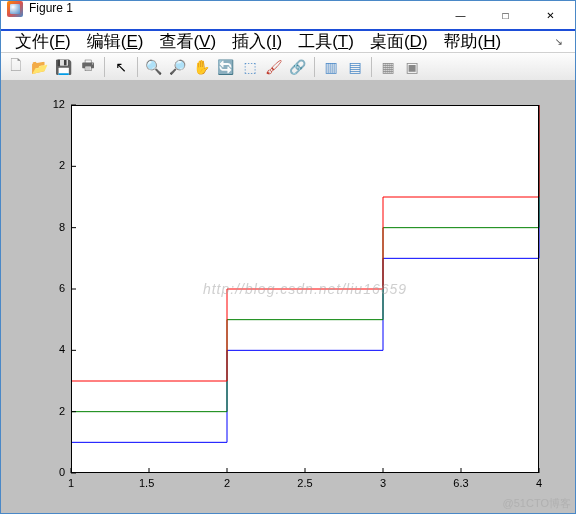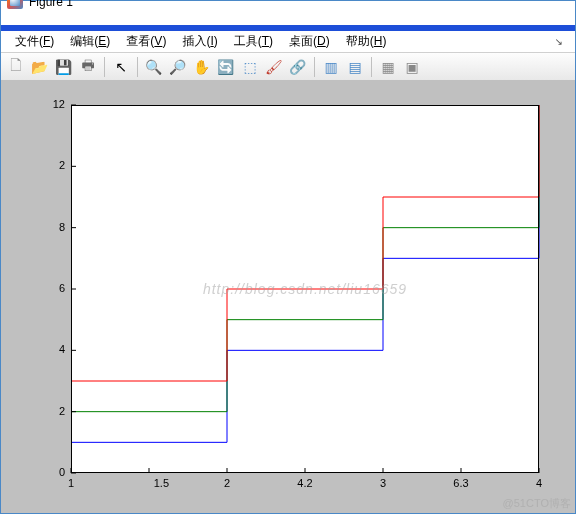--- a/index.html
+++ b/index.html
@@ -1,26 +1,26 @@
 <!DOCTYPE html>
 <html><head>
 <meta charset="utf-8">
 <style>
   * { box-sizing: border-box; }
   body { margin:0; padding:0; font-family:"Microsoft YaHei","Segoe UI",sans-serif; font-size:12px; background:#f0f0f0; }
   .window { width:576px; height:514px; background:#fff; border:1px solid #4a88c7; position:relative; display:flex; flex-direction:column; }
-  .title-bar { height:30px; background:#fff; display:flex; align-items:flex-end; padding:0 2px 16px 6px; border-bottom:6px solid #1d4ed8; }
+  .title-bar { height:30px; background:#fff; display:flex; align-items:flex-start; padding:0 2px 16px 6px; border-bottom:2px solid #1d4ed8; }
   .title-bar .logo { width:16px; height:16px; background:linear-gradient(135deg,#ff8c00 0%,#d9534f 50%,#4a88c7 100%); border-radius:2px; margin-right:6px; position:relative; }
   .title-bar .logo::after { content:""; position:absolute; inset:3px; background:radial-gradient(circle at 30% 30%,#fff,#4a88c7); border-radius:1px; }
   .title { flex:1; font-size:12px; color:#000; }
   .win-controls { display:flex; }
   .win-btn { width:45px; height:29px; display:flex; align-items:center; justify-content:center; font-size:10px; color:#000; cursor:pointer; }
 
   .menubar { height:22px; display:flex; align-items:center; padding:0 6px; gap:0; border-bottom:1px solid #d0d0d0; }
-  .menu-item { padding:2px 8px; font-size:12px; color:#000; cursor:pointer; }
+  .menu-item { padding:2px 8px; font-size:17px; color:#000; cursor:pointer; }
   .menu-u { text-decoration:underline; }
   .menu-caret { margin-left:auto; padding:2px 6px; font-size:10px; color:#555; cursor:pointer; }
 
   .toolbar { height:28px; background:linear-gradient(#fdfdfd,#e8e8e8); display:flex; align-items:center; padding:0 4px; border-bottom:1px solid #c0c0c0; gap:2px; }
   .tbtn { width:22px; height:22px; display:flex; align-items:center; justify-content:center; border:1px solid transparent; border-radius:2px; cursor:pointer; font-size:14px; }
   .tsep { width:1px; height:20px; background:#c0c0c0; margin:0 3px; }
 
   .figure-area { flex:1; background:#c0c0c0; position:relative; overflow:hidden; }
   .axes { position:absolute; background:#fff; }
   .axes-border { position:absolute; inset:0; border:1px solid #000; pointer-events:none; z-index:2; }
@@ -98,23 +98,23 @@
           <line y1="306.6666666666667" y2="306.6666666666667" x1="0" x2="5" stroke="#000"></line>
           <line y1="245.33333333333334" y2="245.33333333333334" x1="0" x2="5" stroke="#000"></line>
           <line y1="184" y2="184" x1="0" x2="5" stroke="#000"></line>
           <line y1="122.66666666666669" y2="122.66666666666669" x1="0" x2="5" stroke="#000"></line>
           <line y1="61.333333333333314" y2="61.333333333333314" x1="0" x2="5" stroke="#000"></line>
           <line y1="0" y2="0" x1="0" x2="5" stroke="#000"></line>
         </svg>
       <div class="axes-border"></div>
       <div class="watermark">http://blog.csdn.net/liu16659</div>
     <div class="tick-label" style="left: -10px; top: 372px; width: 20px; text-align: center;">1</div>
-        <div class="tick-label" style="left: 78px; top: 372px; width: 20px; text-align: right;">1.5</div>
+        <div class="tick-label" style="left: 68px; top: 372px; width: 20px; text-align: left;">1.5</div>
         <div class="tick-label" style="left: 146px; top: 372px; width: 20px; text-align: center;">2</div>
-        <div class="tick-label" style="left: 224px; top: 372px; width: 20px; text-align: center;">4.2</div>
+        <div class="tick-label" style="left: 224px; top: 372px; width: 20px; text-align: center;">2.5</div>
         <div class="tick-label" style="left: 302px; top: 372px; width: 20px; text-align: center;">3</div>
         <div class="tick-label" style="left: 380px; top: 372px; width: 20px; text-align: center;">6.3</div>
         <div class="tick-label" style="left: 458px; top: 372px; width: 20px; text-align: center;">4</div>
         <div class="tick-label" style="right: 474px; top: 361px; width: 24px; text-align: right;">0</div>
         <div class="tick-label" style="right: 474px; top: 299.667px; width: 24px; text-align: right;">2</div>
         <div class="tick-label" style="right: 474px; top: 238.333px; width: 24px; text-align: right;">4</div>
         <div class="tick-label" style="right: 474px; top: 177px; width: 24px; text-align: right;">6</div>
         <div class="tick-label" style="right: 474px; top: 115.667px; width: 24px; text-align: right;">8</div>
         <div class="tick-label" style="right: 474px; top: 54.3333px; width: 24px; text-align: right;">2</div>
         <div class="tick-label" style="right: 474px; top: -7px; width: 24px; text-align: right;">12</div>

